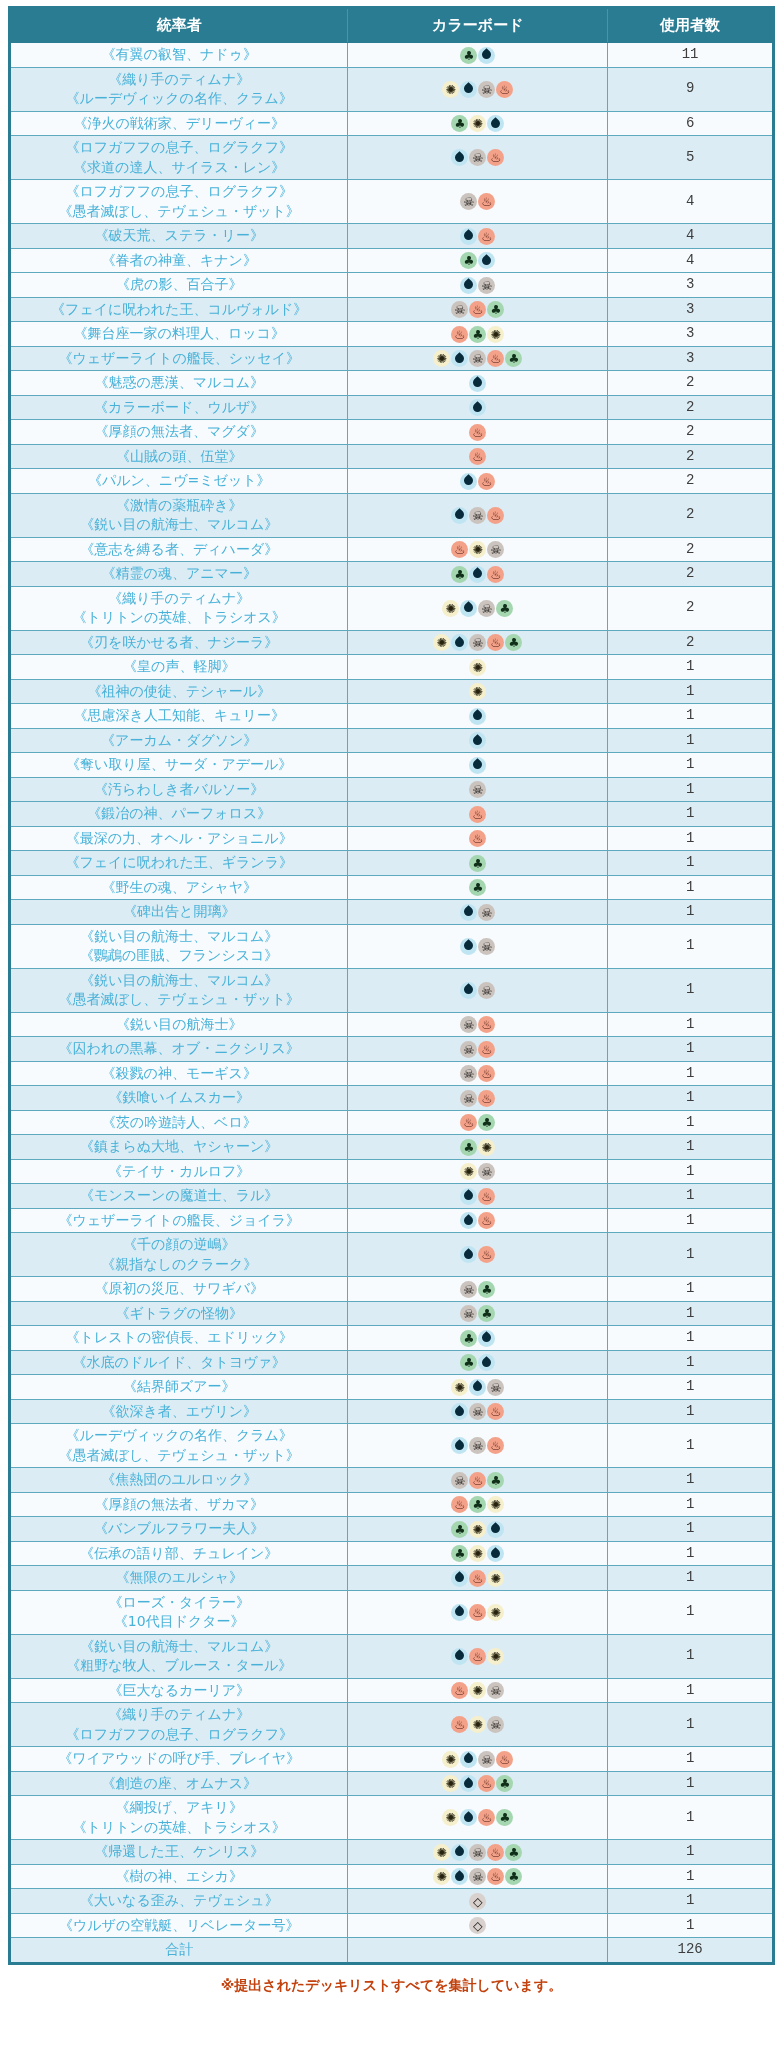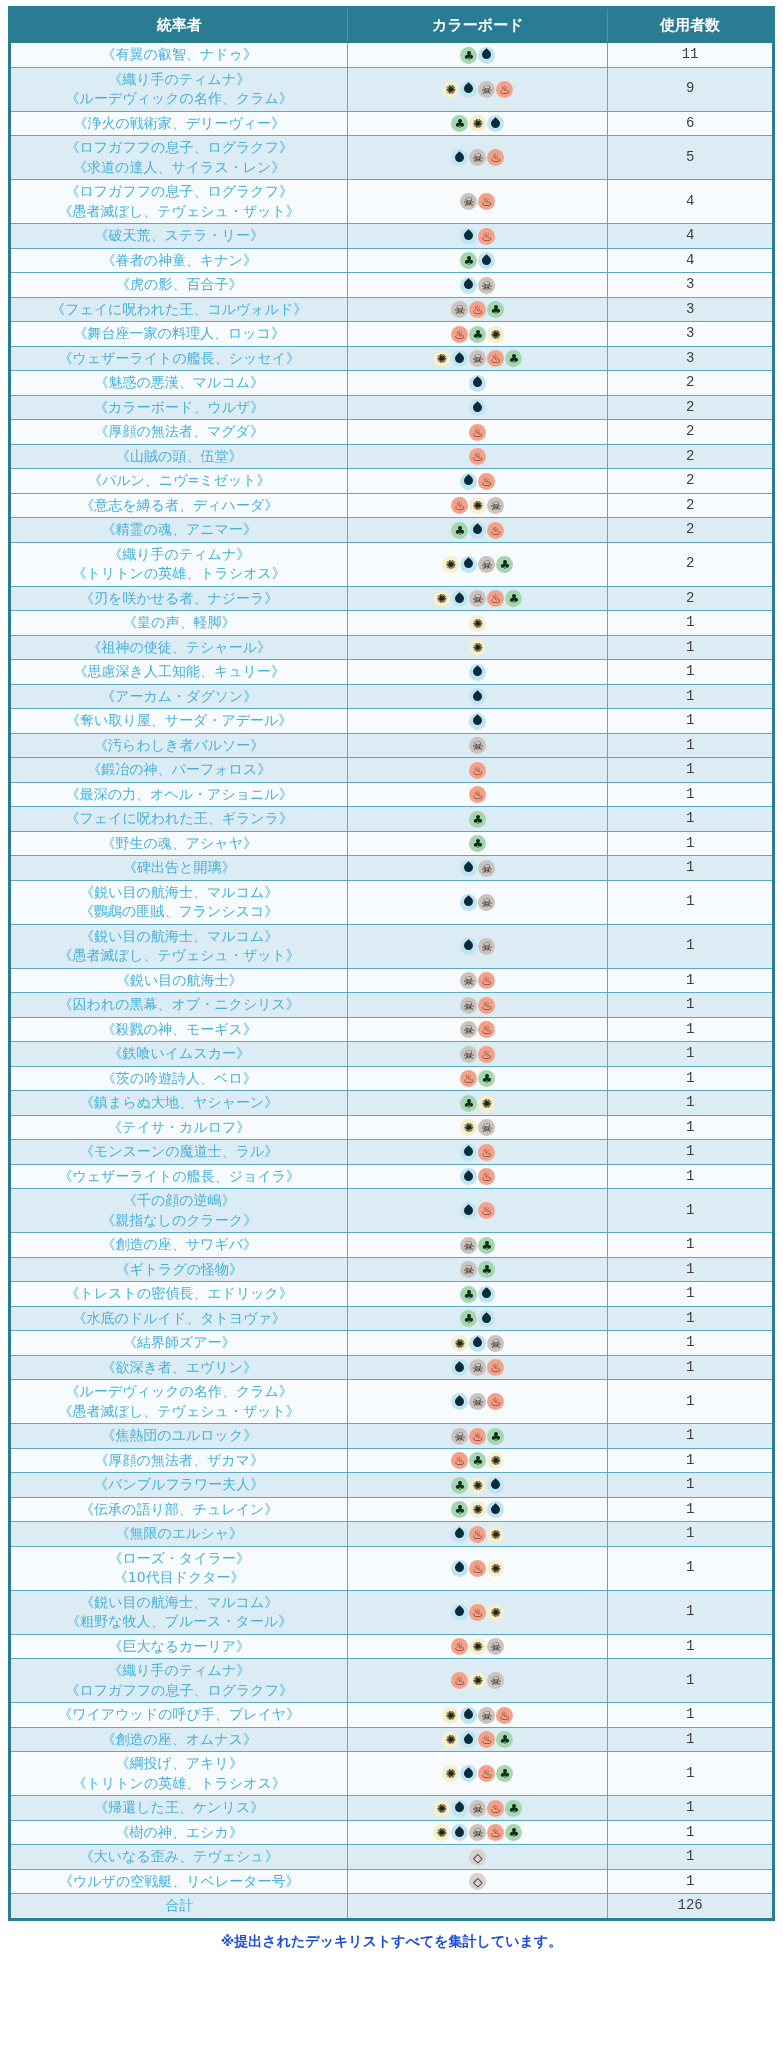--- a/index.html
+++ b/index.html
@@ -39,21 +39,21 @@
     display:inline-flex; align-items:center; justify-content:center;
     width:17px; height:17px; border-radius:50%;
     font-size:12.5px; line-height:17px; margin:0 0.5px; vertical-align:middle;
   }
   .drop{
     display:inline-block; width:9px; height:9px;
     border-radius:0 50% 50% 50%;
     transform:rotate(45deg); margin-bottom:1px;
   }
   .footnote{
-    text-align:center; font-weight:bold; color:#1d4ed8;
+    text-align:center; font-weight:bold; color:#c2410c;
     font-size:14px; margin:12px 0 8px 0;
   }
 </style>
 </head>
 <body>
 
 <div class="wrap">
   <table>
     <colgroup>
         <col class="c1">
@@ -198,20 +198,30 @@
         </tr>
         <tr class="odd">
           <td class="c-name">
             <div>《パルン、ニヴ=ミゼット》</div>
           </td>
           <td class="c-colors"><span class="mana mana-U" style="background: rgb(191, 228, 242); color: rgb(8, 43, 59);">
               <i class="drop" style="background: rgb(8, 43, 59);"></i>
             </span><span class="mana mana-R" style="background: rgb(243, 162, 137); color: rgb(69, 17, 9);">♨</span></td>
           <td class="c-count">2</td>
         </tr>
+        <tr class="even">
+          <td class="c-name">
+            <div>《激情の薬瓶砕き》</div>
+            <div>《鋭い目の航海士、マルコム》</div>
+          </td>
+          <td class="c-colors"><span class="mana mana-U" style="background: rgb(191, 228, 242); color: rgb(8, 43, 59);">
+              <i class="drop" style="background: rgb(8, 43, 59);"></i>
+            </span><span class="mana mana-B" style="background: rgb(203, 195, 190); color: rgb(22, 18, 15);">☠</span><span class="mana mana-R" style="background: rgb(243, 162, 137); color: rgb(69, 17, 9);">♨</span></td>
+          <td class="c-count">2</td>
+        </tr>
         <tr class="odd">
           <td class="c-name">
             <div>《意志を縛る者、ディハーダ》</div>
           </td>
           <td class="c-colors"><span class="mana mana-R" style="background: rgb(243, 162, 137); color: rgb(69, 17, 9);">♨</span><span class="mana mana-W" style="background: rgb(245, 239, 204); color: rgb(38, 34, 14);">✺</span><span class="mana mana-B" style="background: rgb(203, 195, 190); color: rgb(22, 18, 15);">☠</span></td>
           <td class="c-count">2</td>
         </tr>
         <tr class="even">
           <td class="c-name">
             <div>《精霊の魂、アニマー》</div>
@@ -417,21 +427,21 @@
             <div>《千の顔の逆嶋》</div>
             <div>《親指なしのクラーク》</div>
           </td>
           <td class="c-colors"><span class="mana mana-U" style="background: rgb(191, 228, 242); color: rgb(8, 43, 59);">
               <i class="drop" style="background: rgb(8, 43, 59);"></i>
             </span><span class="mana mana-R" style="background: rgb(243, 162, 137); color: rgb(69, 17, 9);">♨</span></td>
           <td class="c-count">1</td>
         </tr>
         <tr class="odd">
           <td class="c-name">
-            <div>《創造の座、サワギバ》</div>
+            <div>《原初の災厄、サワギバ》</div>
           </td>
           <td class="c-colors"><span class="mana mana-B" style="background: rgb(203, 195, 190); color: rgb(22, 18, 15);">☠</span><span class="mana mana-G" style="background: rgb(164, 214, 176); color: rgb(17, 48, 26);">♣</span></td>
           <td class="c-count">1</td>
         </tr>
         <tr class="even">
           <td class="c-name">
             <div>《ギトラグの怪物》</div>
           </td>
           <td class="c-colors"><span class="mana mana-B" style="background: rgb(203, 195, 190); color: rgb(22, 18, 15);">☠</span><span class="mana mana-G" style="background: rgb(164, 214, 176); color: rgb(17, 48, 26);">♣</span></td>
           <td class="c-count">1</td>

